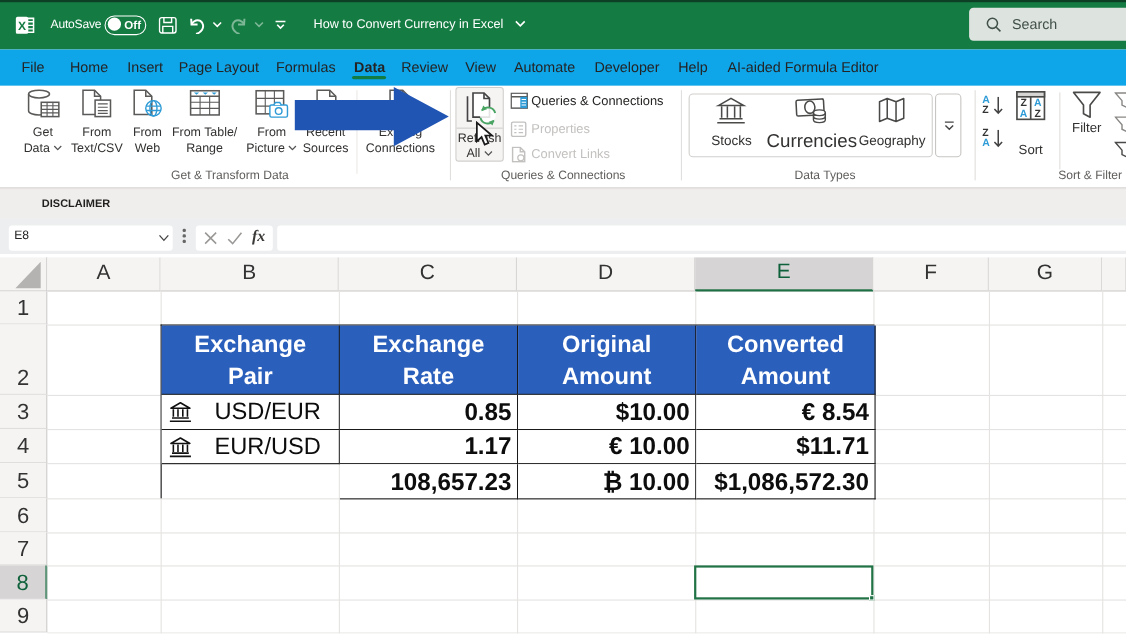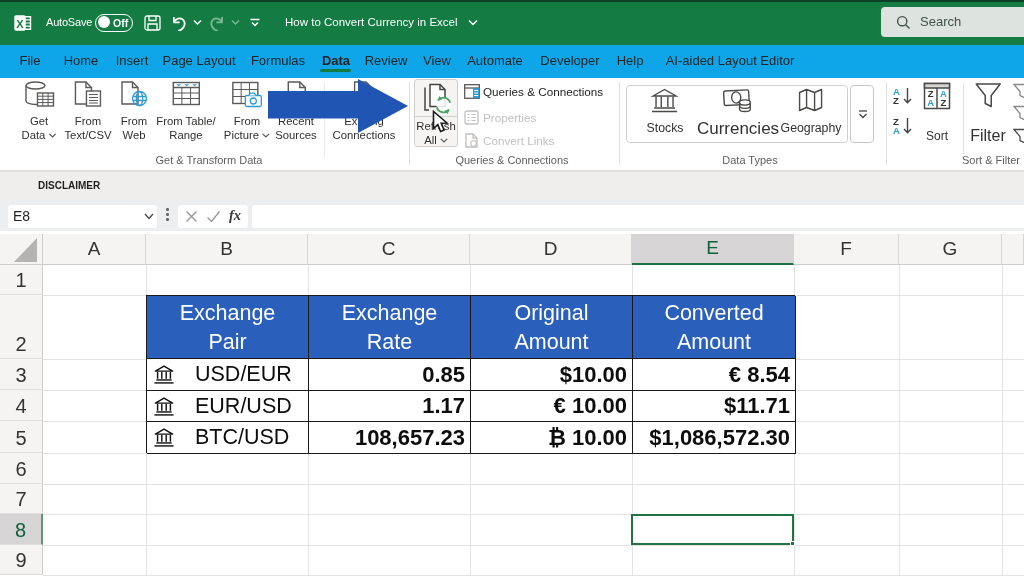--- a/index.html
+++ b/index.html
@@ -31,32 +31,32 @@
 .smallrow { position:absolute; height:16px; white-space:nowrap; }
 .smallrow .txt { position:absolute; left:19px; top:1px; font-size:11.7px; color:#252423; }
 .smallrow.dis .txt { color:#c3c1bf; }
 
 #disclaimer { position:absolute; left:0; top:171px; width:1024px; height:28px; background:#f0eeed; border-top:1px solid #e3e1df; }
 #disclaimer b { position:absolute; left:38px; top:8px; font-size:10px; color:#201f1e; }
 #disclaimer span { position:absolute; left:103px; top:7px; font-size:11.5px; color:#201f1e; text-decoration:underline; }
 
 #fbar { position:absolute; left:0; top:199px; width:1024px; height:32px; background:#edeeef; }
 #namebox { position:absolute; left:8px; top:6px; width:149px; height:23px; background:#fff; border-radius:3px; }
-#namebox .nm { position:absolute; left:5px; top:3px; font-size:14px; color:#242424; }
+#namebox .nm { position:absolute; left:5px; top:3px; font-size:11px; color:#242424; }
 #fxbox { position:absolute; left:178px; top:6px; width:70px; height:23px; background:#fff; border-radius:3px; }
 #finput { position:absolute; left:252px; top:6px; width:772px; height:23px; background:#fff; border-radius:3px 0 0 3px; }
 
 #sheet { position:absolute; left:0; top:231px; width:1024px; height:345px; background:#fff; }
 .colhdr { position:absolute; top:3px; height:31px; background:#f5f4f3; border-right:1px solid #d8d6d5; border-bottom:1px solid #cfcdcc; font-size:19px; color:#333; text-align:center; line-height:30px; }
 .rowhdr { position:absolute; left:0; width:43px; background:#f5f4f3; border-right:1px solid #cfcdcc; border-bottom:1px solid #e0dedd; font-size:20px; color:#333; text-align:center; display:flex; align-items:flex-end; justify-content:center; }
 .gl-v { position:absolute; width:1px; background:#e4e3e2; }
 .gl-h { position:absolute; height:1px; background:#e4e3e2; }
 </style>
 <style>
-#xltable .hcell { position:absolute; top:0; height:63px; background:#2b5fbc; color:#fff; font-weight:normal; font-size:21.5px; text-align:center; line-height:28.5px; padding-top:3px; border-right:1.5px solid #1a1a1a; border-bottom:1.5px solid #1a1a1a; }
+#xltable .hcell { position:absolute; top:0; height:63px; background:#2b5fbc; color:#fff; font-weight:bold; font-size:21.5px; text-align:center; line-height:28.5px; padding-top:3px; border-right:1.5px solid #1a1a1a; border-bottom:1.5px solid #1a1a1a; }
 #xltable { border-left:1.5px solid #1a1a1a; border-top:1.5px solid #1a1a1a; }
 #xltable .hcell:first-child { }
 #xltable .dcell { position:absolute; background:#fff; border-right:1.5px solid #1a1a1a; border-bottom:1.5px solid #1a1a1a; font-size:22px; color:#0d0d0d; display:flex; align-items:center; }
 #xltable .dcell.num { justify-content:flex-end; padding-right:5px; font-weight:bold; }
 #xltable .dcell.pair { justify-content:flex-start; padding-left:6px; font-weight:normal; font-size:21.5px; }
 .banki { margin-right:20px; flex:none; }
 </style>
 </head>
 <body>
 <div id="app">
@@ -125,21 +125,21 @@
   <div class="menu-item" style="left:81px">Home</div>
   <div class="menu-item" style="left:132px">Insert</div>
   <div class="menu-item" style="left:199px">Page Layout</div>
   <div class="menu-item" style="left:278px">Formulas</div>
   <div class="menu-item" style="left:336px;font-weight:bold">Data</div>
   <div class="menu-item" style="left:386px">Review</div>
   <div class="menu-item" style="left:437px">View</div>
   <div class="menu-item" style="left:495px">Automate</div>
   <div class="menu-item" style="left:570px">Developer</div>
   <div class="menu-item" style="left:630px">Help</div>
-  <div class="menu-item" style="left:730px">AI-aided Layout Editor</div>
+  <div class="menu-item" style="left:730px">AI-aided Formula Editor</div>
   <div id="data-underline"></div>
 </div>
 
 <div id="ribbon">
 
   <div class="bigbtn" style="left:39px">
     <svg width="34" height="32" viewBox="0 0 34 32">
       <g fill="none" stroke="#5b5a59" stroke-width="1.4">
         <ellipse cx="13" cy="5.5" rx="9.5" ry="3.5"></ellipse>
         <path d="M3.5 5.5 V21 C3.5 22.9 7.7 24.5 13 24.5 C13.6 24.5 14.2 24.5 14.8 24.4"></path>
@@ -349,21 +349,21 @@
       <text x="20.4" y="14.5" font-size="9.5" font-weight="bold" fill="#2e9bd6" text-anchor="middle" font-family="Liberation Sans">A</text>
       <text x="20.4" y="24" font-size="9.5" font-weight="bold" fill="#333" text-anchor="middle" font-family="Liberation Sans">Z</text>
     </svg>
     <div class="lbl" style="font-size:12px;margin-top:20px">Sort</div>
   </div>
   <div class="vsep" style="left:963px;top:6px;height:70px"></div>
   <div class="bigbtn" style="left:988px;top:4px">
     <svg width="28" height="28" viewBox="0 0 28 28">
       <path d="M2 2 H26 L17 13.5 V24.5 L11 21.5 V13.5 Z" fill="#fff" stroke="#4a4a49" stroke-width="1.5" stroke-linejoin="round"></path>
     </svg>
-    <div class="lbl" style="font-size:16px;margin-top:19px">Filter</div>
+    <div class="lbl" style="font-size:12px;margin-top:0">Filter</div>
   </div>
   <svg class="abs" style="left:1013px;top:5px" width="14" height="16" viewBox="0 0 14 16">
         <path d="M1 1.5 H18 L12 8.5 V15 L7 12.5 V8.5 Z" fill="#fff" stroke="#8a8886" stroke-width="1.3"></path>
       </svg>
   <svg class="abs" style="left:1013px;top:27px" width="14" height="16" viewBox="0 0 14 16">
         <path d="M1 1.5 H18 L12 8.5 V15 L7 12.5 V8.5 Z" fill="#fff" stroke="#8a8886" stroke-width="1.3"></path>
       </svg>
   <svg class="abs" style="left:1013px;top:50px" width="14" height="16" viewBox="0 0 14 16">
         <path d="M1 1.5 H18 L12 8.5 V15 L7 12.5 V8.5 Z" fill="#fff" stroke="#4a4a49" stroke-width="1.3"></path>
       </svg>
@@ -470,28 +470,20 @@
             <g fill="none" stroke="#111" stroke-width="1.5">
               <path d="M2.5 7 L11.5 1.8 L20.5 7 Z" stroke-linejoin="round"></path>
               <path d="M4.8 8 V15 M9.2 8 V15 M13.8 8 V15 M18.2 8 V15"></path>
               <path d="M3.5 16.2 H19.5"></path>
               <path d="M1.5 19.3 H21.5"></path>
             </g>
           </svg>EUR/USD</div>
     <div class="dcell num" style="left:162px;top:95px;width:162px;height:31px">1.17</div>
     <div class="dcell num" style="left:324px;top:95px;width:162px;height:31px">€ 10.00</div>
     <div class="dcell num" style="left:486px;top:95px;width:163px;height:31px">$11.71</div>
-    <div class="dcell pair" style="left:0;top:126px;width:162px;height:32px"><svg class="banki" width="22" height="21" viewBox="0 0 23 21">
-            <g fill="none" stroke="#111" stroke-width="1.5">
-              <path d="M2.5 7 L11.5 1.8 L20.5 7 Z" stroke-linejoin="round"></path>
-              <path d="M4.8 8 V15 M9.2 8 V15 M13.8 8 V15 M18.2 8 V15"></path>
-              <path d="M3.5 16.2 H19.5"></path>
-              <path d="M1.5 19.3 H21.5"></path>
-            </g>
-          </svg>BTC/USD</div>
     <div class="dcell num" style="left:162px;top:126px;width:162px;height:32px">108,657.23</div>
     <div class="dcell num" style="left:324px;top:126px;width:162px;height:32px">₿ 10.00</div>
     <div class="dcell num" style="left:486px;top:126px;width:163px;height:32px">$1,086,572.30</div>
   </div>
 
   <div class="abs" style="left:631px;top:283px;width:163px;height:31px;border:2px solid #217346">
     <div class="abs" style="right:-3px;bottom:-3px;width:5px;height:5px;background:#217346;border:1px solid #fff"></div>
   </div>
 </div>
 </div>

